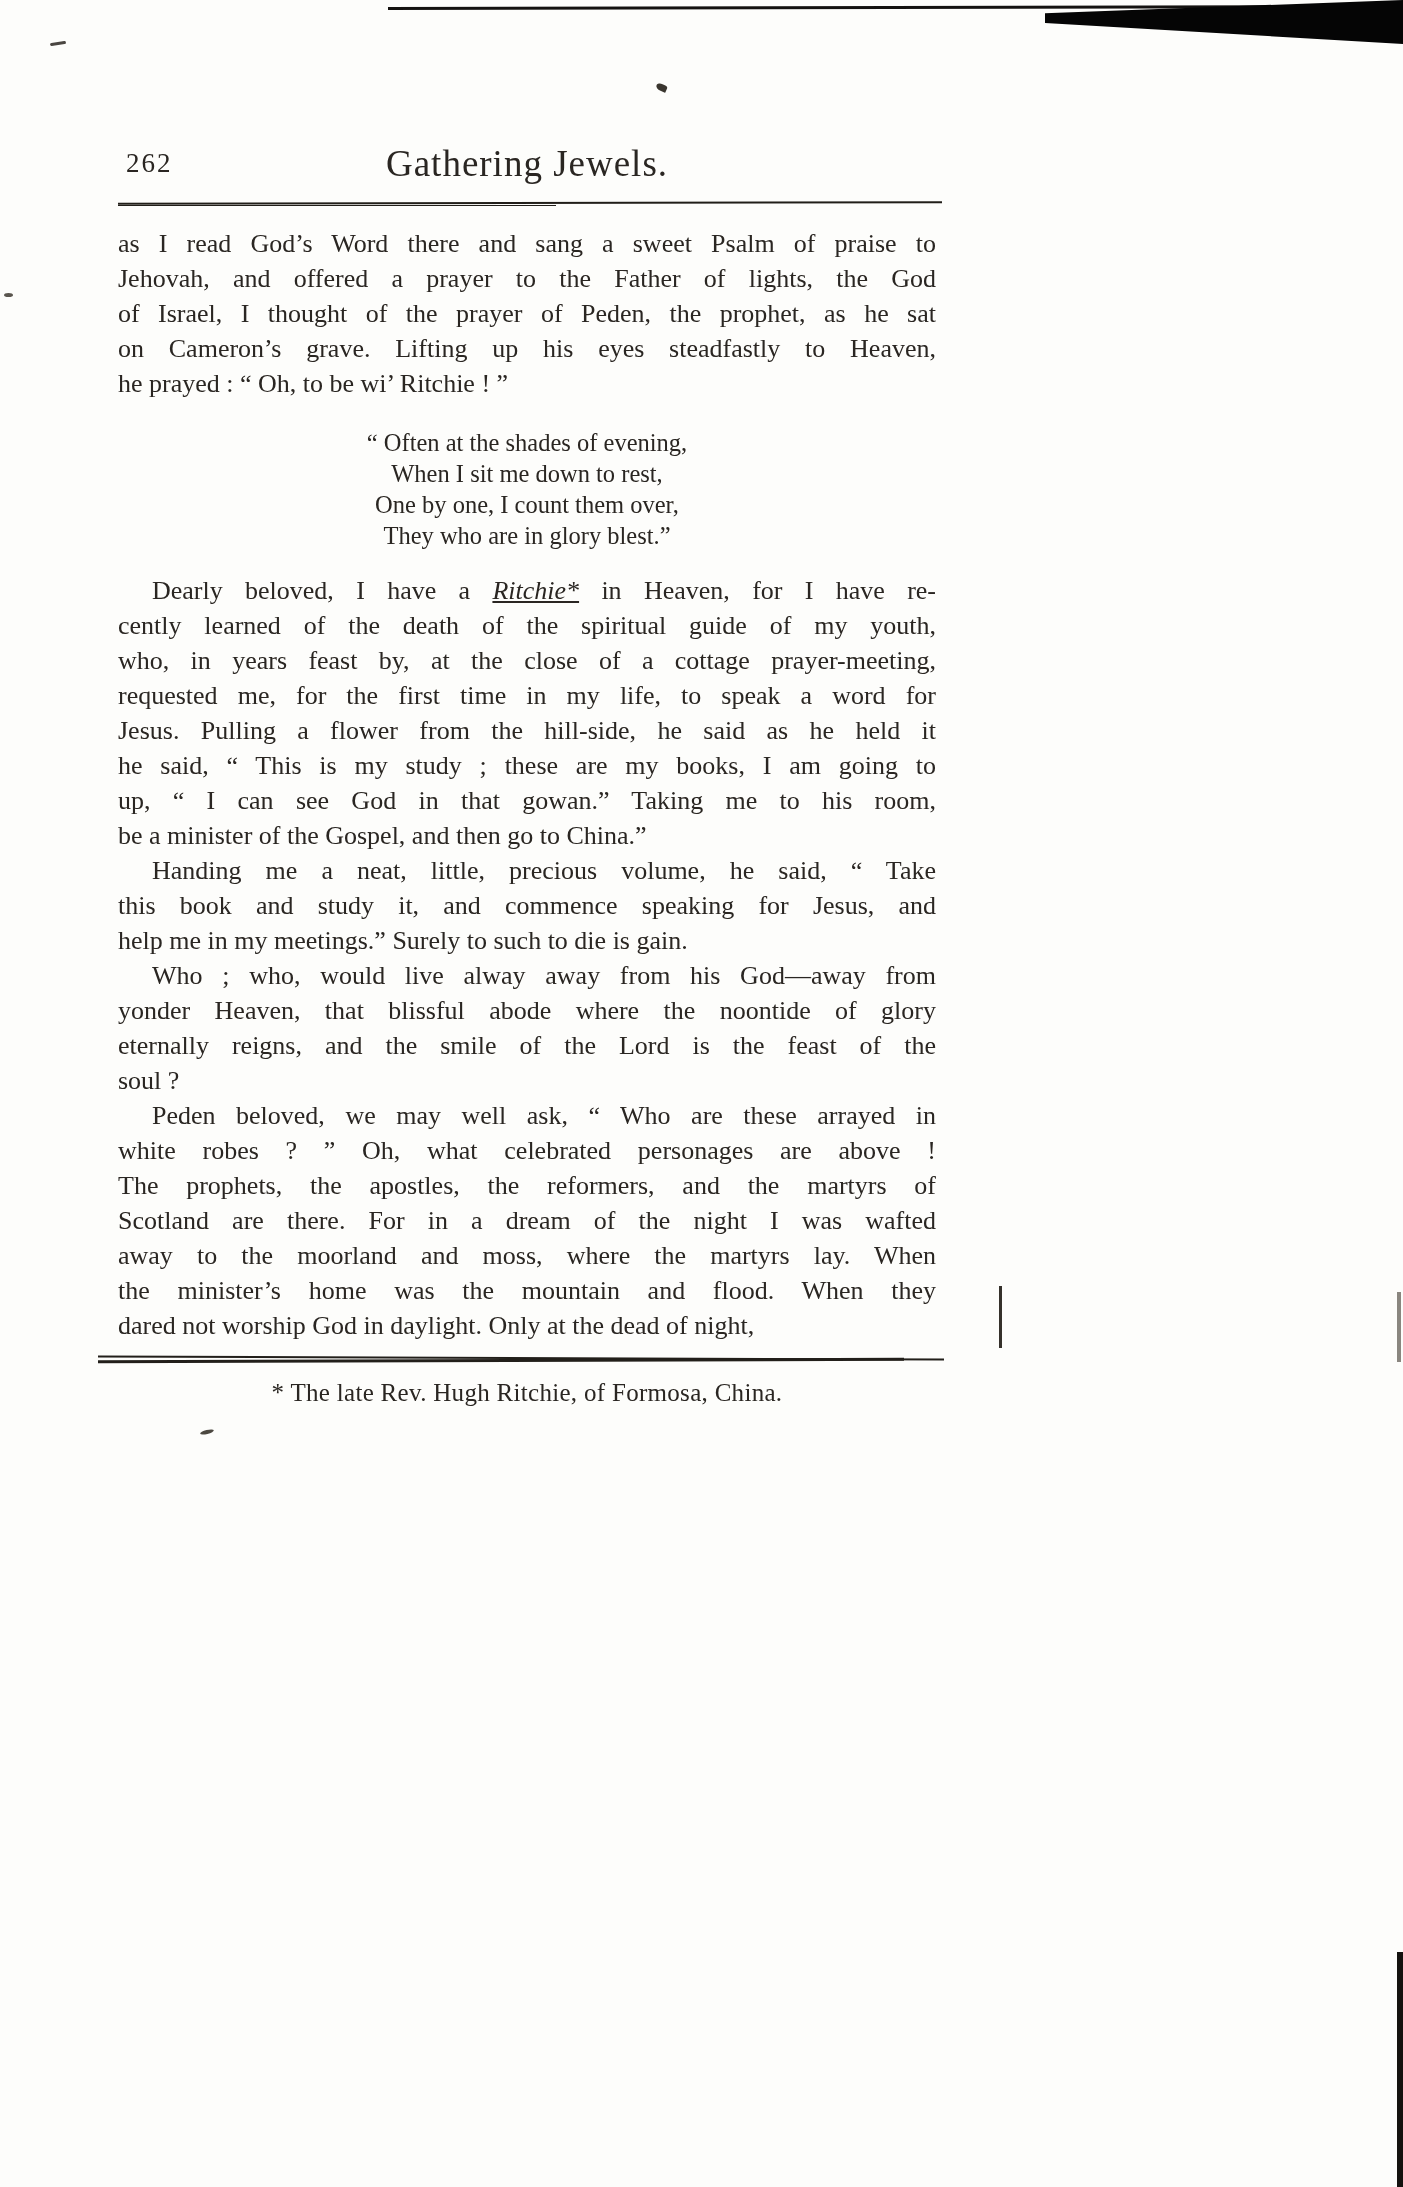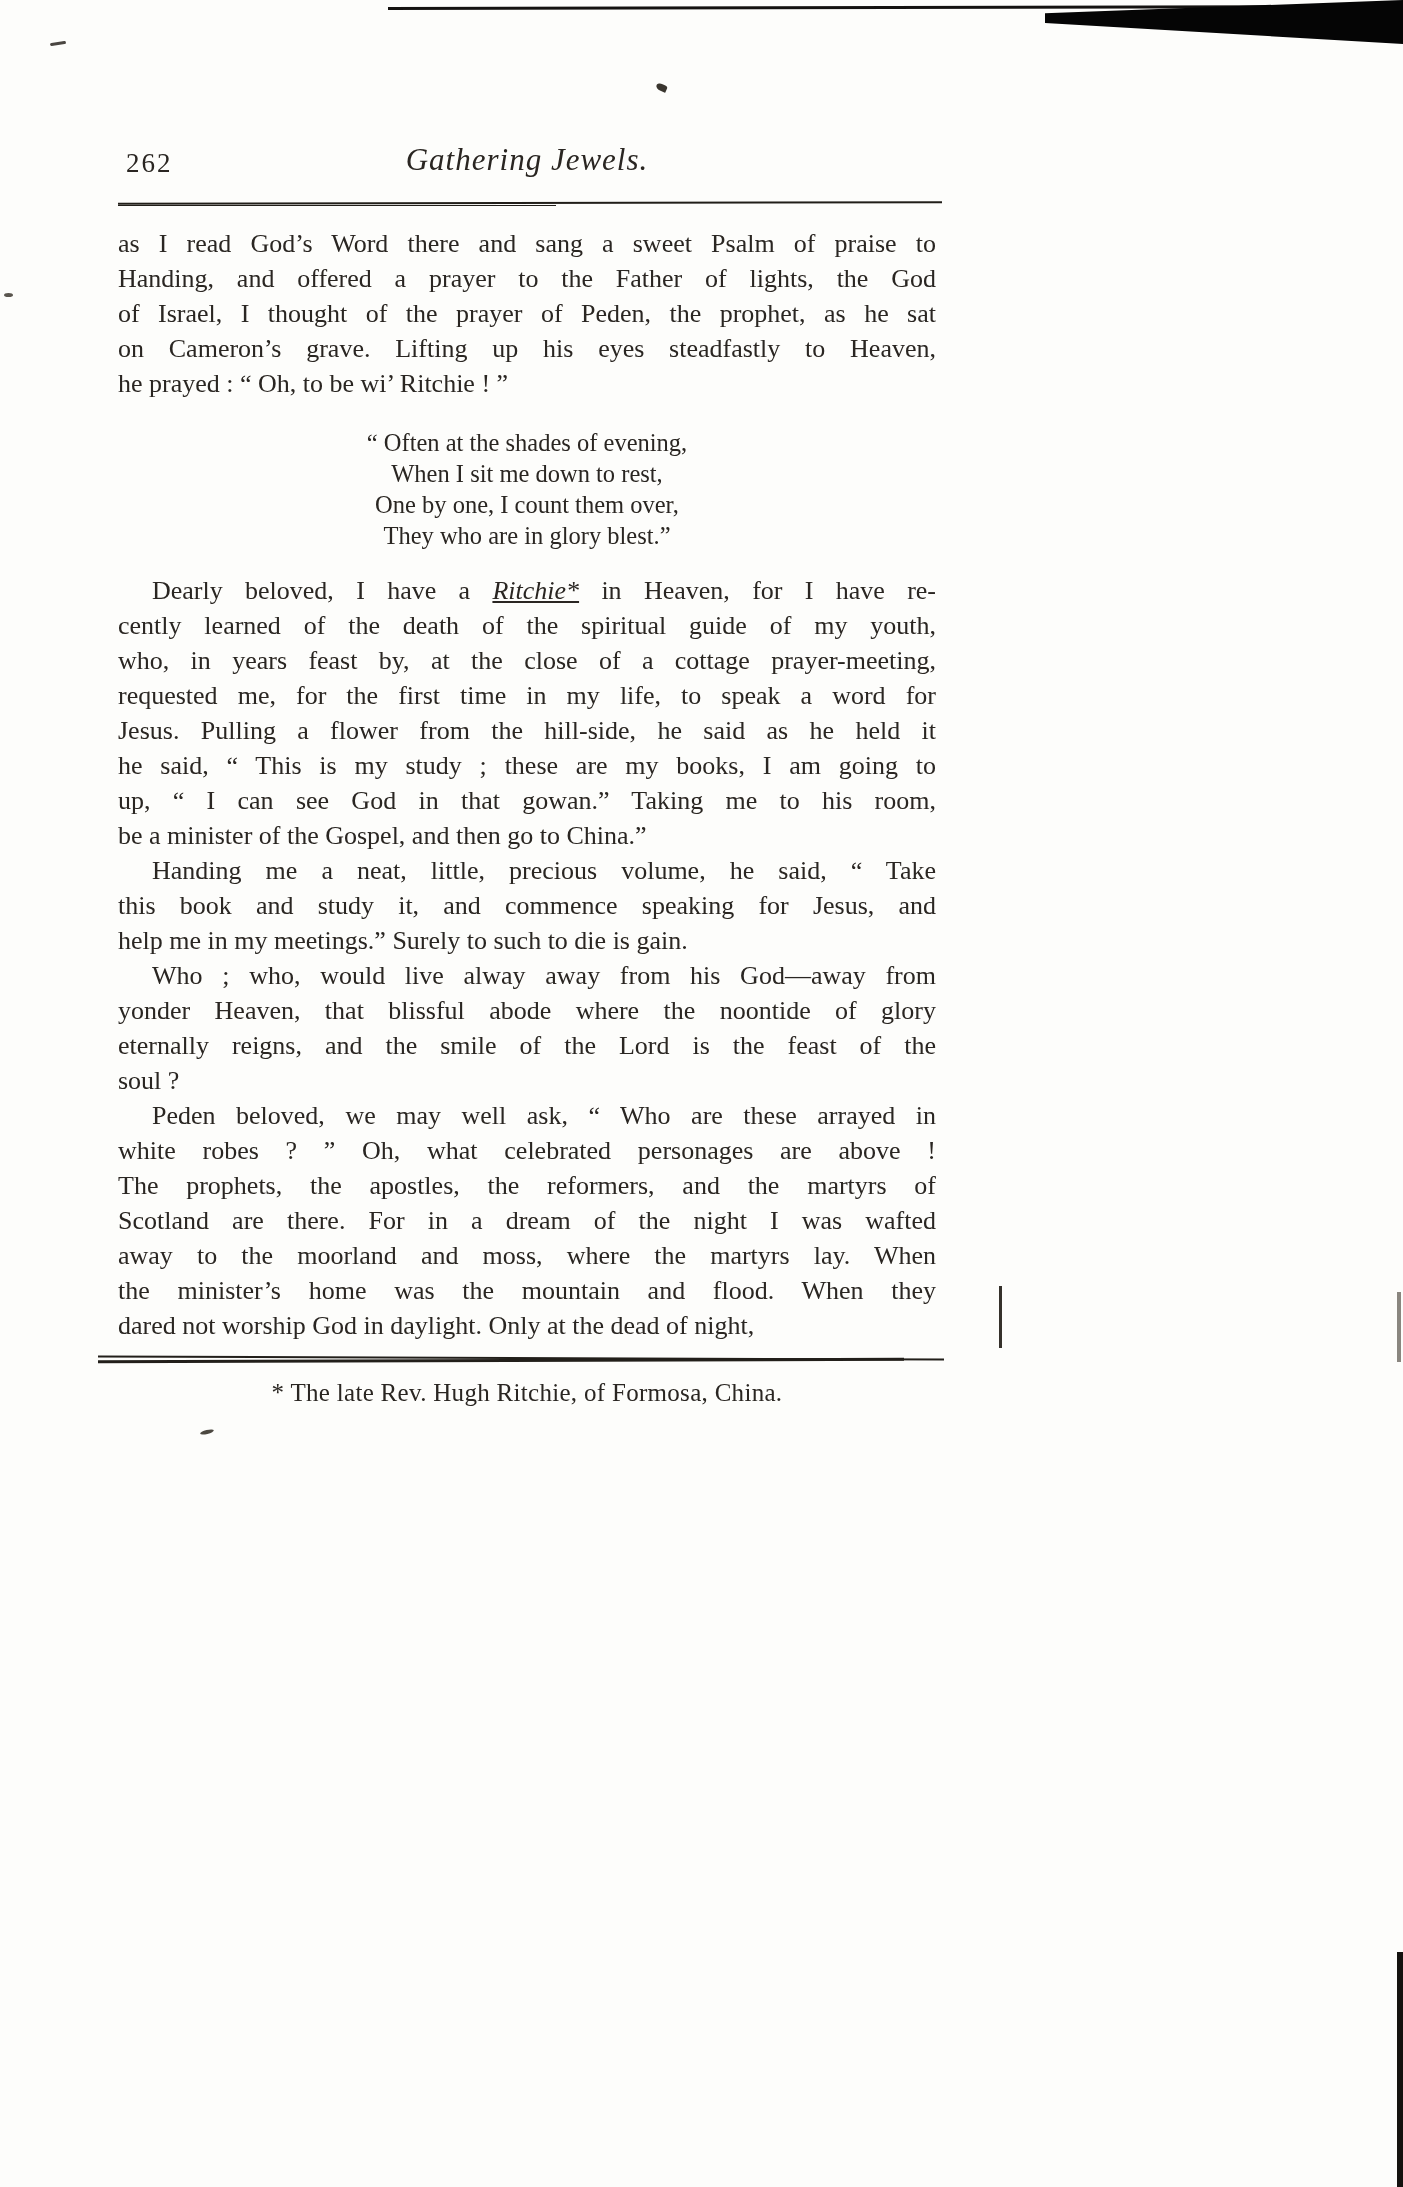--- a/index.html
+++ b/index.html
@@ -31,22 +31,21 @@
     left: 8px;
     top: 6px;
     font-size: 27px;
     letter-spacing: 2px;
   }
   .running-title {
     position: absolute;
     left: 0; right: 0;
     top: 0;
     text-align: center;
-    font-style: italic;
-    font-size: 31px;
+    font-size: 37px;
     letter-spacing: 1px;
   }
   .header-rule {
     position: relative;
     height: 10px;
     margin-top: 12px;
   }
   .header-rule::before, .header-rule::after {
     content: "";
     position: absolute;
@@ -160,21 +159,21 @@
     <span class="running-title">Gathering Jewels.</span>
   </div>
   <div class="header-rule"></div>
 
   <div class="bodytext">
 
     <section class="para">
       <div class="lines">
 
       <div class="line">as I read God’s Word there and sang a sweet Psalm of praise to</div>
-          <div class="line">Handing, and offered a prayer to the Father of lights, the God</div>
+          <div class="line">Jehovah, and offered a prayer to the Father of lights, the God</div>
           <div class="line">of Israel, I thought of the prayer of Peden, the prophet, as he sat</div>
           <div class="line">on Cameron’s grave. Lifting up his eyes steadfastly to Heaven,</div>
           <div class="line">he prayed : “ Oh, to be wi’ Ritchie ! ”</div>
         </div>
     </section>
 
     <div class="poem">
       <div class="poem-lines">
 
       <div class="poem-line">“ Often at the shades of evening,</div>

